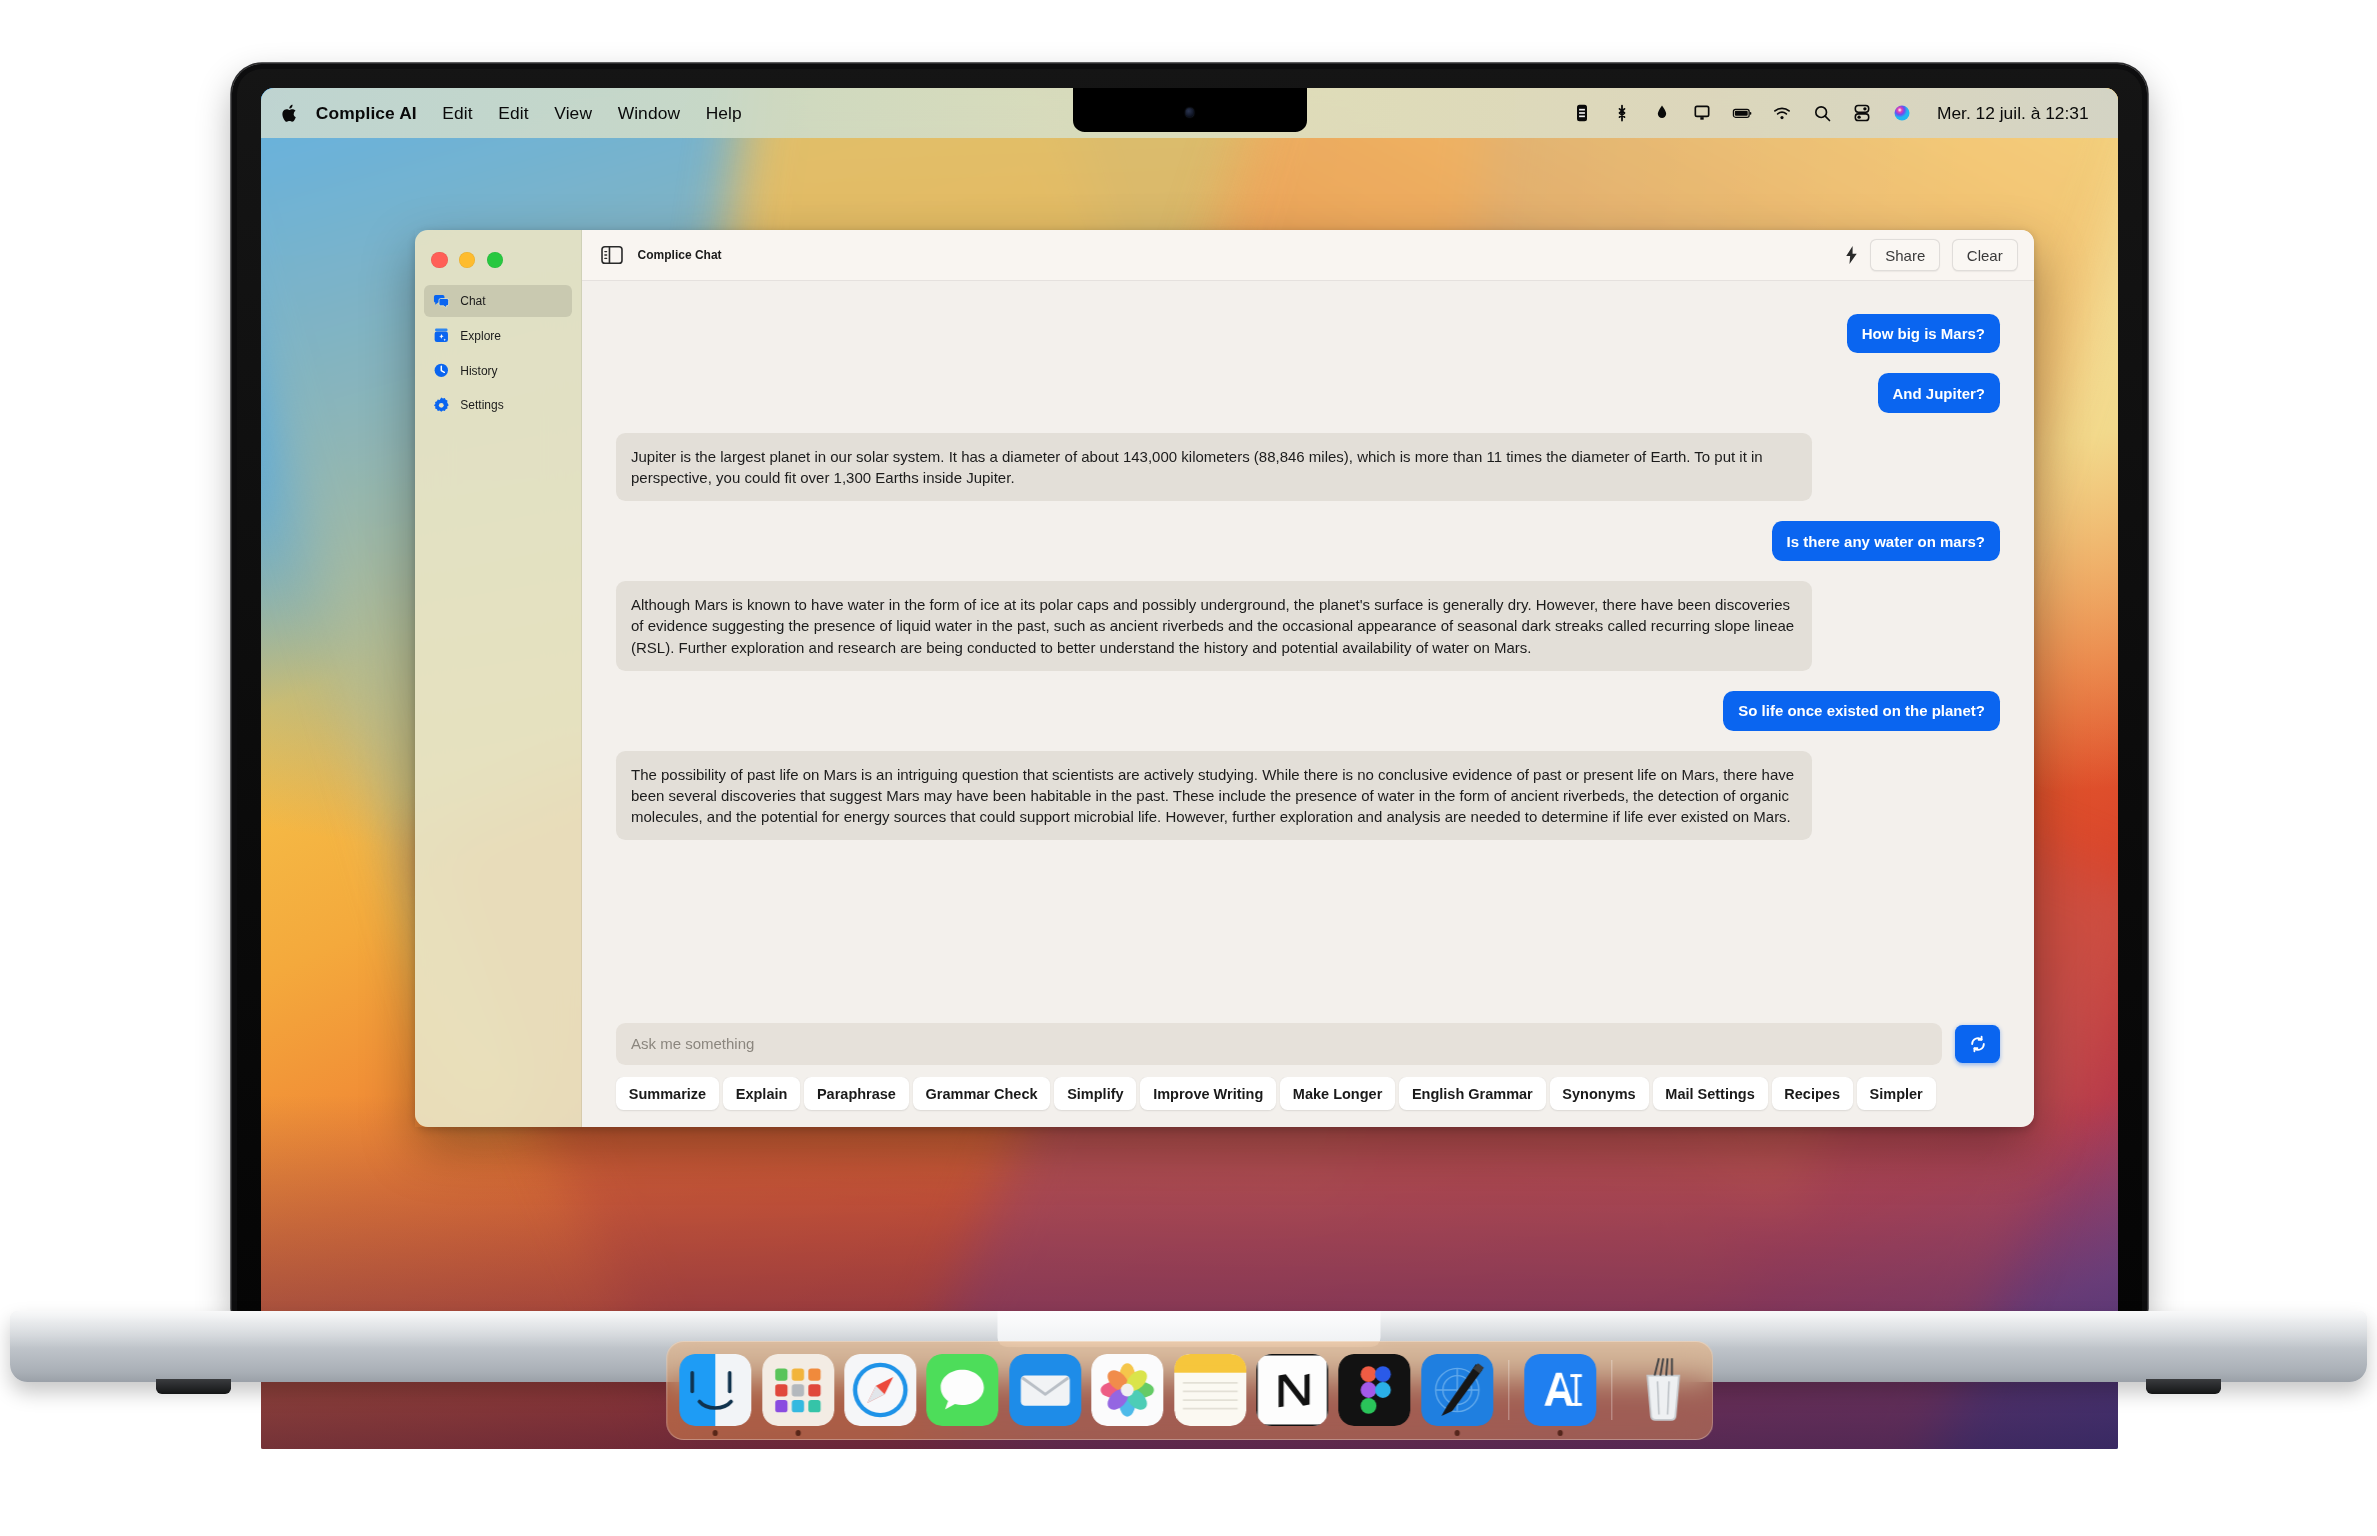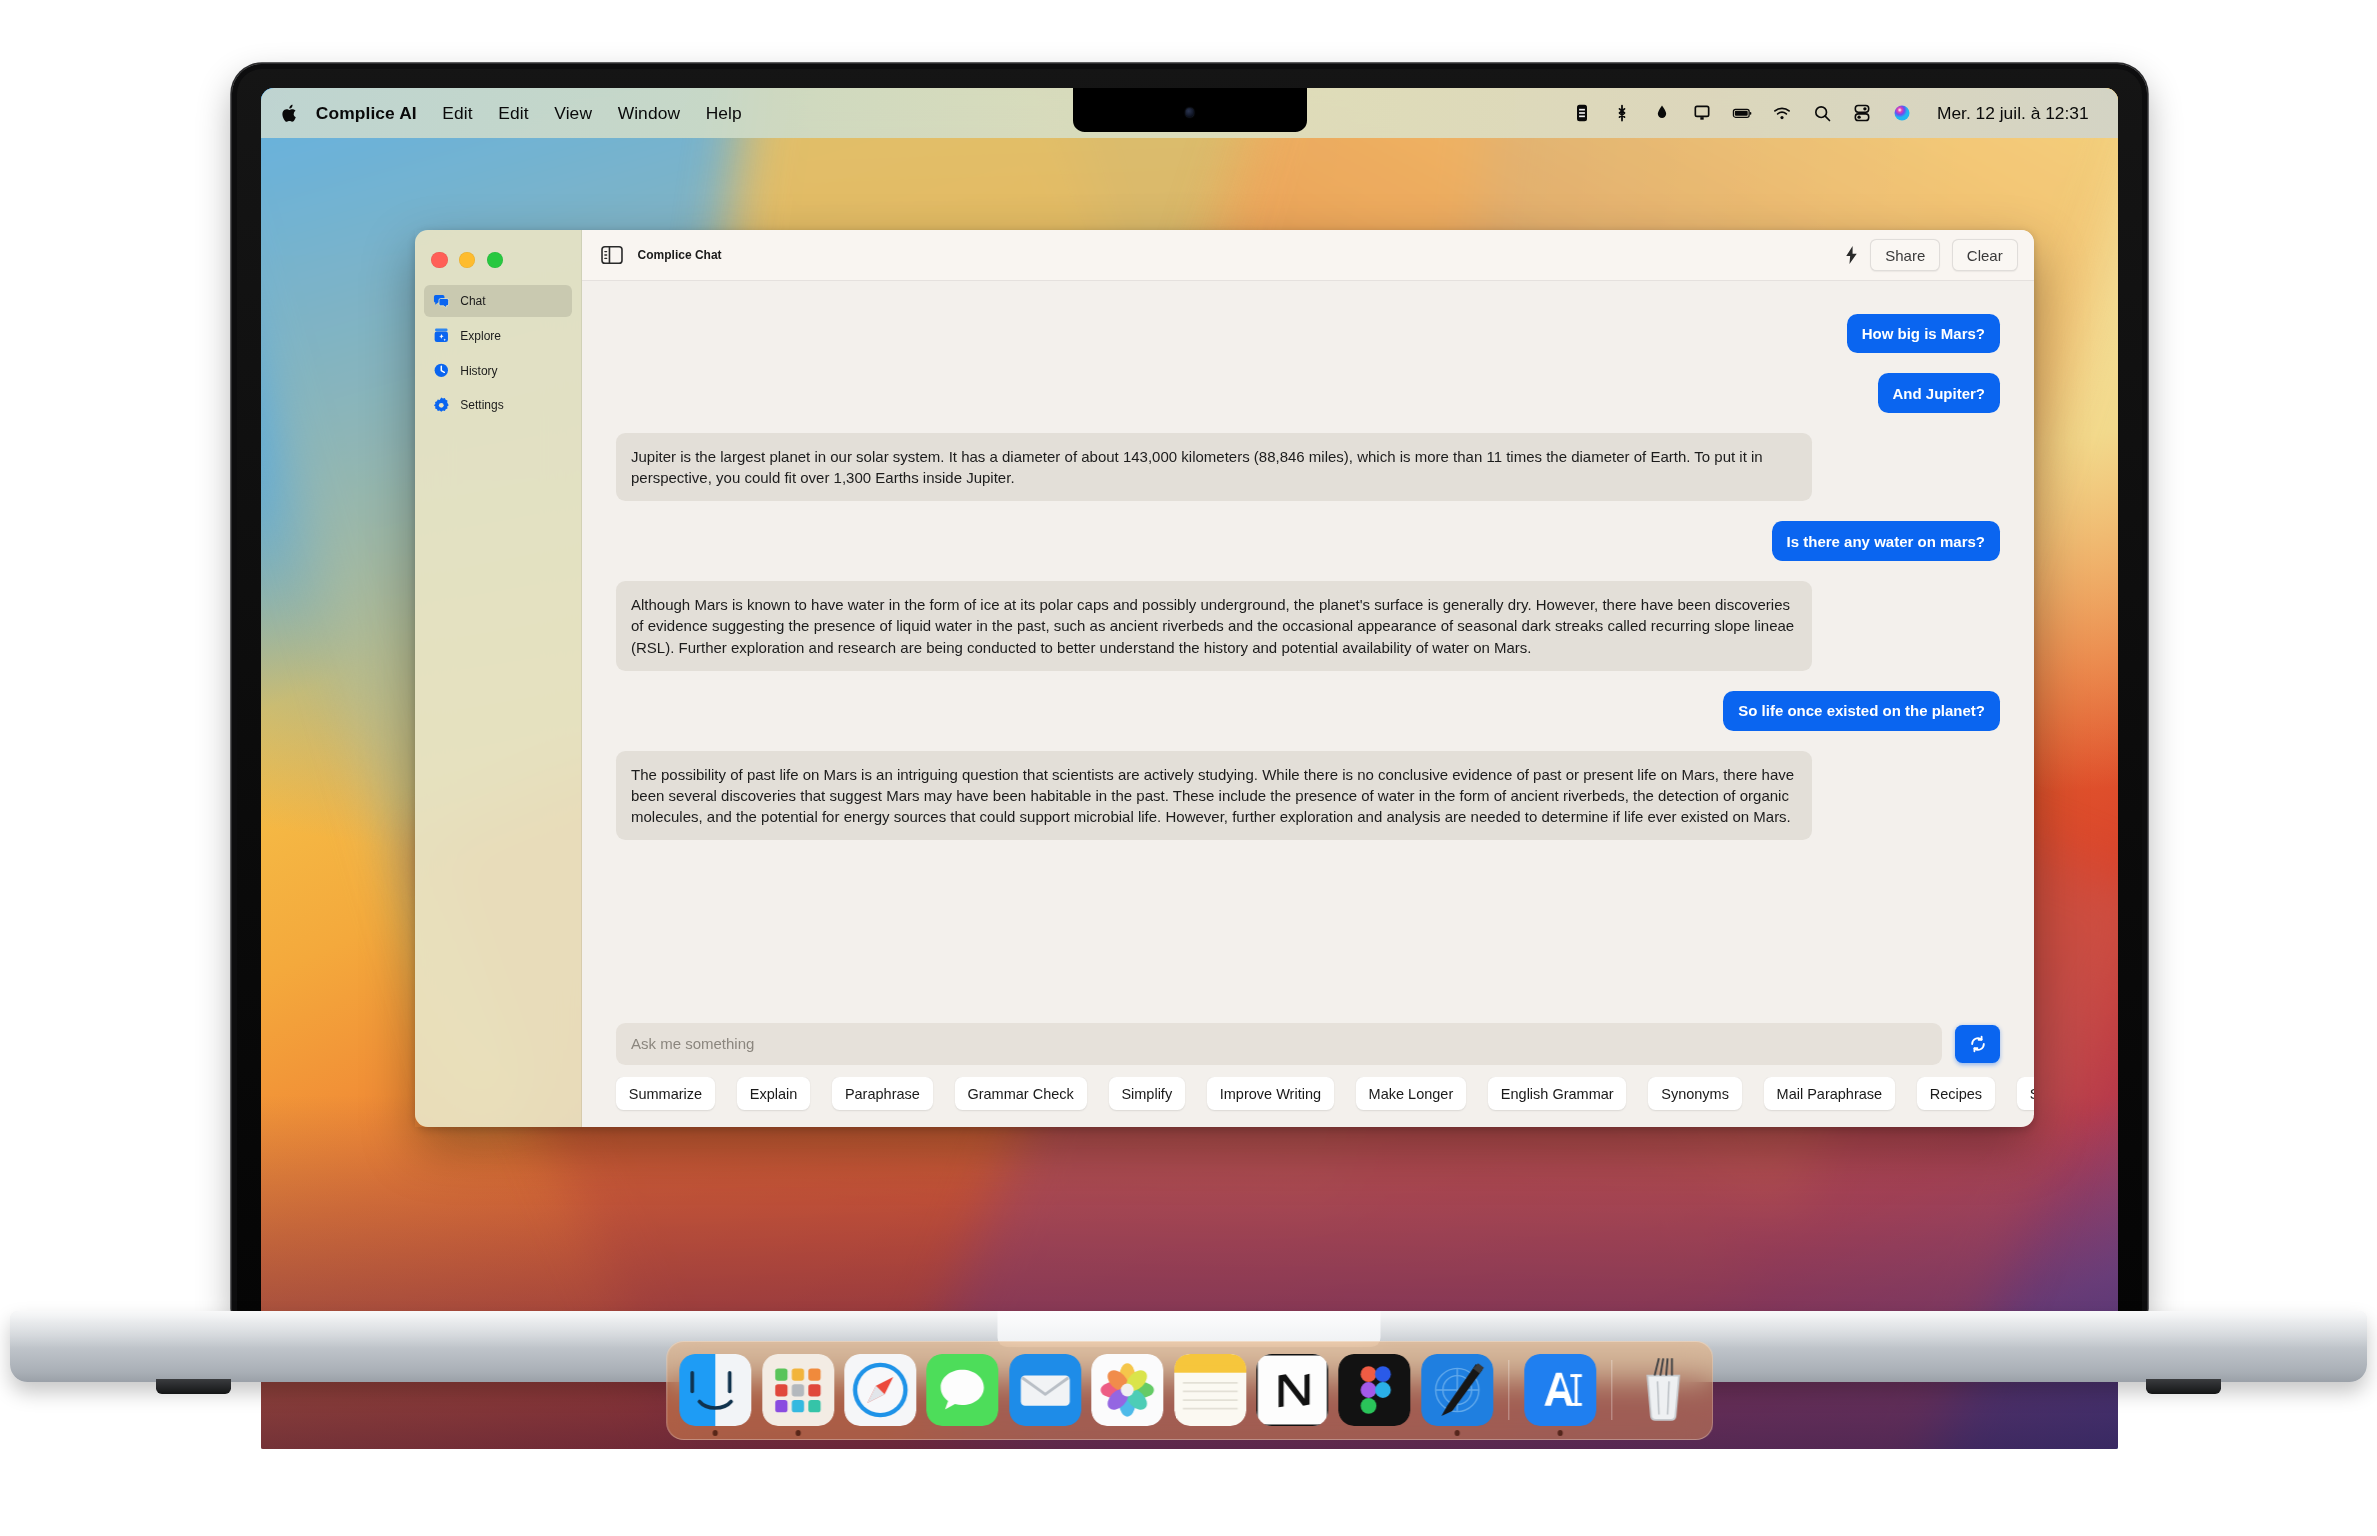--- a/index.html
+++ b/index.html
@@ -237,24 +237,25 @@
     width: 45px; height: 38px;
     background: #0a65f0;
     border-radius: 7.5px;
     display: flex; align-items: center; justify-content: center;
     box-shadow: 0 1.2px 4.6px rgba(10,101,240,.40);
   }
   .send-ico { width: 20px; height: 20px; display:block; }
 
   
   .chips {
-    display: flex; gap: 22px;
+    display: flex; gap: 4px;
     padding: 0 0 17.4px 34px;
     flex-wrap: nowrap;
     overflow: hidden;
+    font-weight: bold;
   }
   .chip {
     background: #ffffff;
     border-radius: 7.5px;
     padding: 8.1px 12.8px;
     font-size: 14.5px; color: #1a1a1a;
     white-space: nowrap;
     box-shadow: 0 0.6px 1.7px rgba(0,0,0,.10);
     flex: 0 0 auto;
   }
@@ -505,21 +506,21 @@
         <div class="chips">
           <div class="chip">Summarize</div>
           <div class="chip">Explain</div>
           <div class="chip">Paraphrase</div>
           <div class="chip">Grammar Check</div>
           <div class="chip">Simplify</div>
           <div class="chip">Improve Writing</div>
           <div class="chip">Make Longer</div>
           <div class="chip">English Grammar</div>
           <div class="chip">Synonyms</div>
-          <div class="chip">Mail Paraphrase</div>
+          <div class="chip">Mail Settings</div>
           <div class="chip">Recipes</div>
           <div class="chip">Simpler</div>
         </div>
 
       </div>
     </div>
 
     <div class="dock">
 
       <div class="dock-item">

